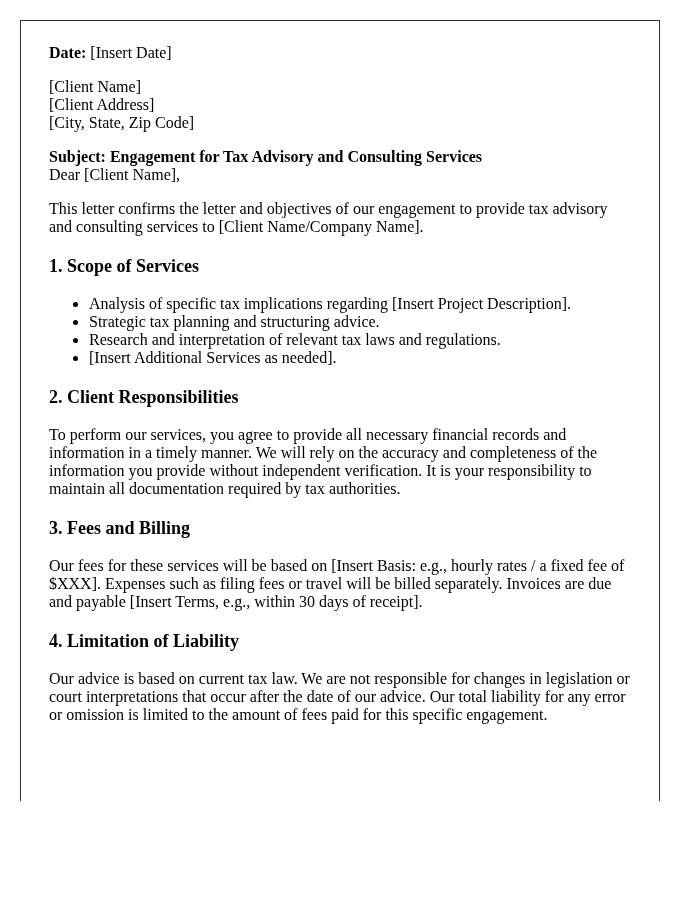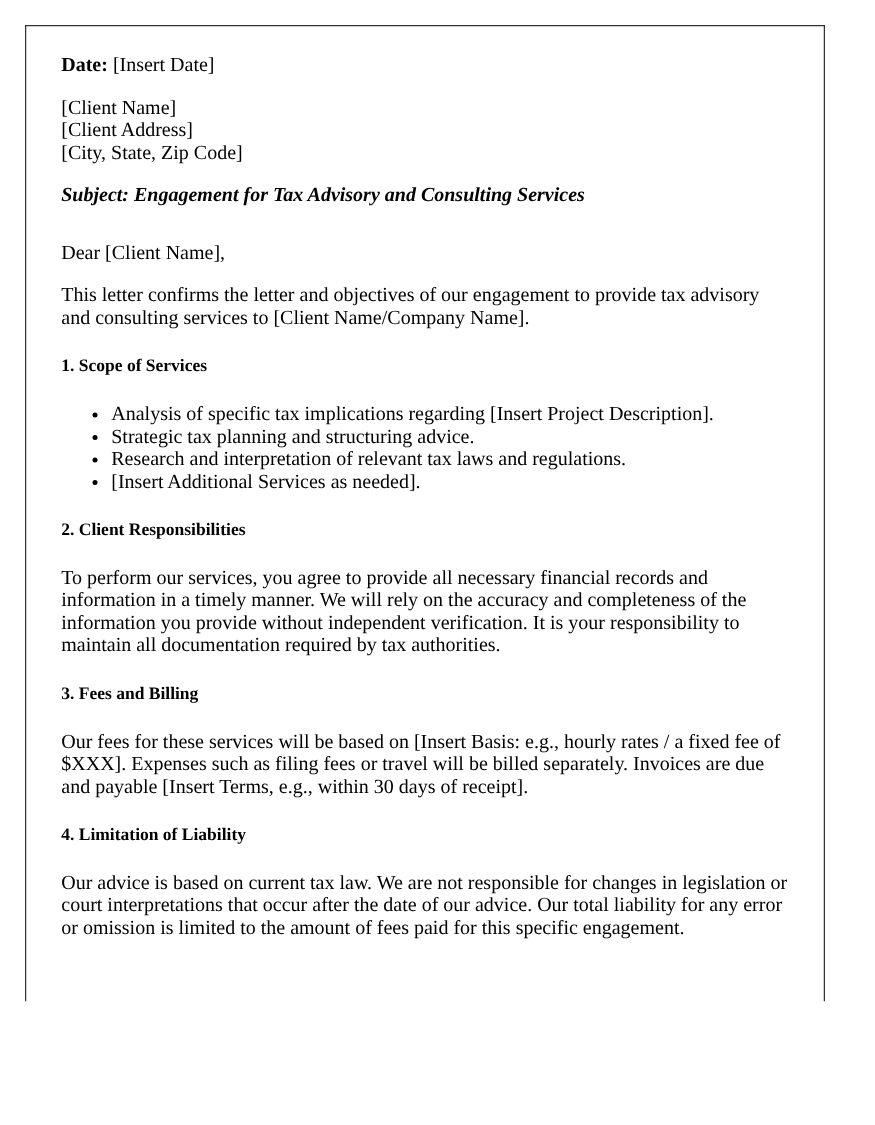--- a/index.html
+++ b/index.html
@@ -31,25 +31,25 @@
     .line {
       margin: 0;
       line-height: 18px;
     }
     p {
       margin: 0;
       line-height: 18px;
     }
     .date-line { margin-bottom: 16px; }
     .address-block { margin-bottom: 16px; }
-    .subject-line { margin-bottom: 28px; font-weight: bold; font-style: italic; }
+    .subject-line { margin-bottom: 0; font-weight: bold; }
     .salutation { margin-bottom: 16px; }
     .intro { margin-bottom: 0; }
     h3 {
-      font-size: 14px;
+      font-size: 18px;
       font-weight: bold;
       margin: 19px 0 18px 0;
       line-height: 22px;
     }
     ul {
       margin: 16px 0 0 0;
       padding-left: 40px;
     }
     ul li {
       line-height: 18px;

